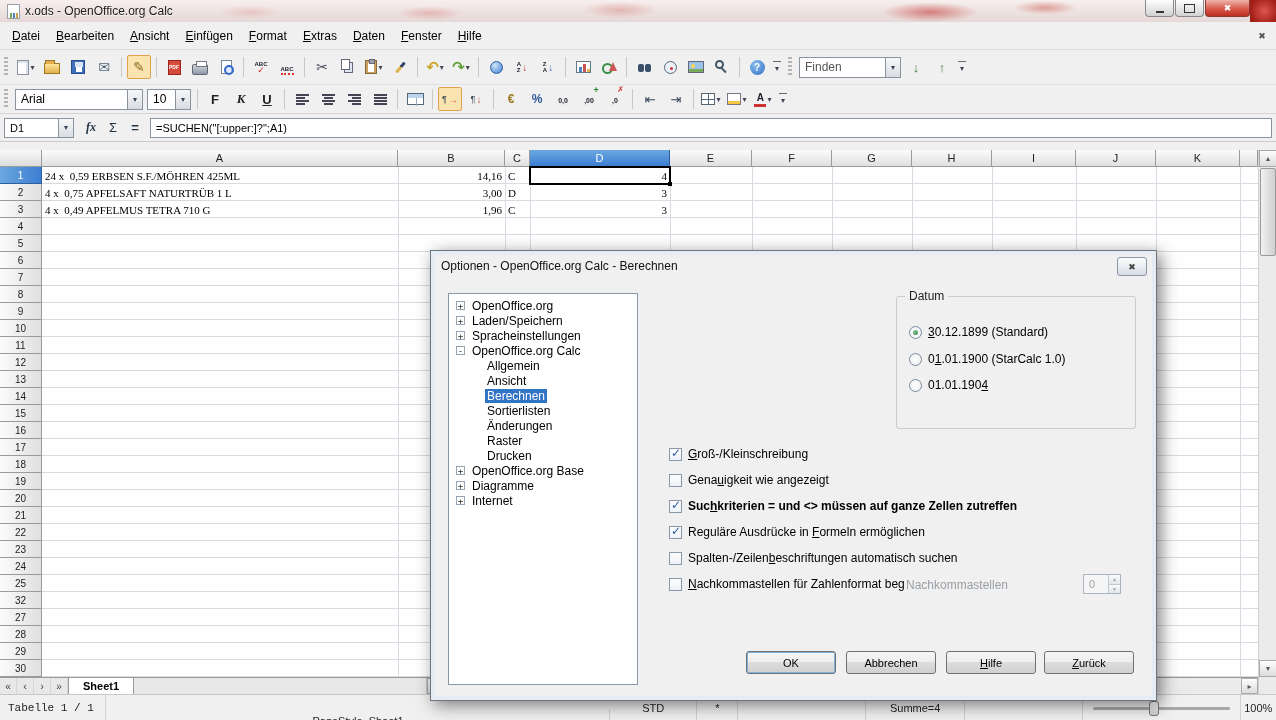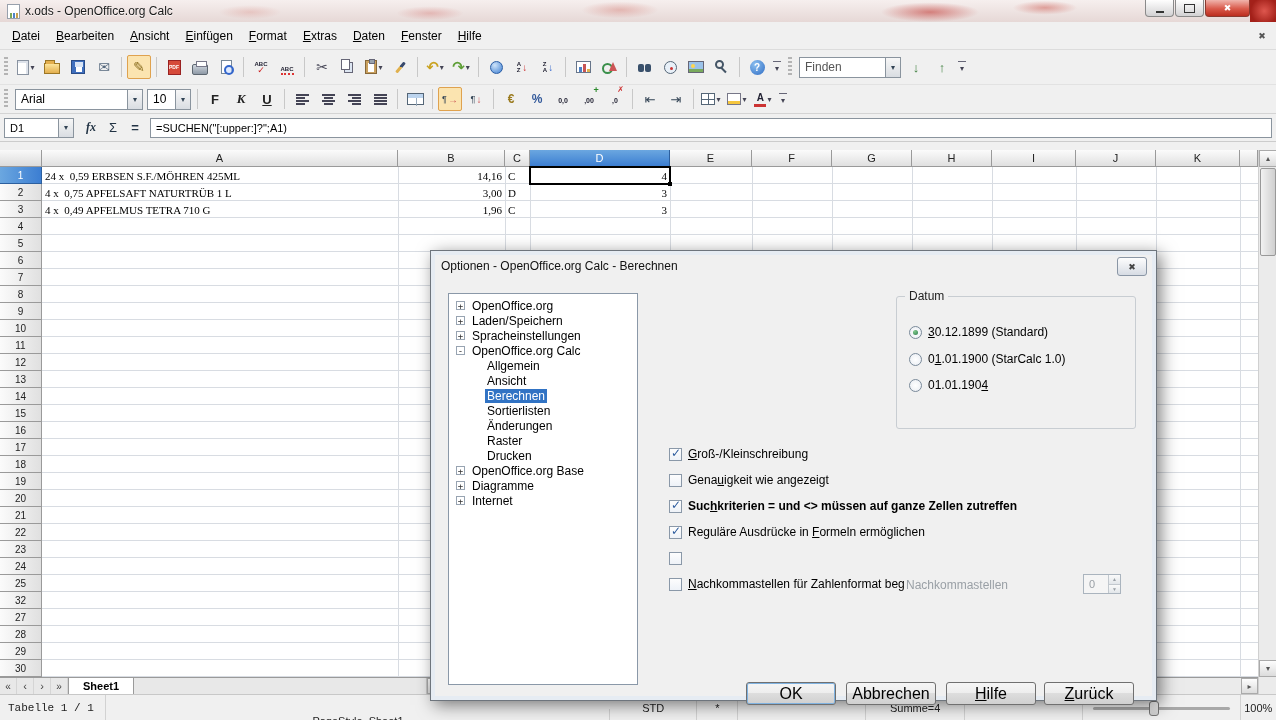--- a/index.html
+++ b/index.html
@@ -238,21 +238,21 @@
 .dis-input{position:absolute;width:75px;height:20px;background:#f5f5f5;border:1px solid #aab4be;display:flex;align-items:center;padding-left:5px;font-size:11px;color:#9aa0a6;}
 .cbrow{position:absolute;left:238px;display:flex;align-items:center;gap:6px;font-size:12px;height:16px;}
 .spin{position:absolute;left:652px;top:323px;width:38px;height:20px;border:1px solid #aab4be;background:#f5f5f5;display:flex;}
 .spin .sval{flex:1;display:flex;align-items:center;padding-left:5px;font-size:11px;color:#9aa0a6;}
 .spin .sarr{width:12px;display:flex;flex-direction:column;border-left:1px solid #c2c8ce;}
 .spin .sarr span{flex:1;display:flex;align-items:center;justify-content:center;background:linear-gradient(#fafafa,#e2e6ea);}
 .spin .sarr span:first-child{border-bottom:1px solid #c2c8ce;}
 .spin .sarr span::before{font-size:5px;color:#9aa0a6;}
 .spin .sarr .su::before{content:"▲";}
 .spin .sarr .sd::before{content:"▼";}
-.dlg-btn{position:absolute;top:431px;width:90px;height:23px;border:1px solid #707070;border-radius:3px;background:linear-gradient(#f5f5f5 0%,#ededed 50%,#dddddd 50%,#d0d0d0 100%);display:flex;align-items:center;justify-content:center;font-size:16px;}
+.dlg-btn{position:absolute;top:400px;width:90px;height:23px;border:1px solid #707070;border-radius:3px;background:linear-gradient(#f5f5f5 0%,#ededed 50%,#dddddd 50%,#d0d0d0 100%);display:flex;align-items:center;justify-content:center;font-size:11px;}
 .dlg-btn.ok{left:315px;box-shadow:inset 0 0 0 1px #7fb2e0;}
 .dlg-btn.cancel{left:415px;}
 .dlg-btn.help{left:515px;}
 .dlg-btn.back{left:613px;}
 </style>
 </head>
 <body>
 
 <div class="titlebar">
   <span class="calcdoc"></span>
@@ -668,20 +668,21 @@
       <div class="cbrow" style="top: 247px; font-weight: bold;">
         <span class="cb on"></span>
         <span>Suc<u>h</u>kriterien = und &lt;&gt; müssen auf ganze Zellen zutreffen</span>
       </div>
       <div class="cbrow" style="top: 273px;">
         <span class="cb on"></span>
         <span>Reguläre Ausdrücke in <u>F</u>ormeln ermöglichen</span>
       </div>
       <div class="cbrow" style="top: 299px;">
         <span class="cb"></span>
+        <span>Spalten-/Zeilen<u>b</u>eschriftungen automatisch suchen</span>
       </div>
       <div class="cbrow" style="top: 325px;">
         <span class="cb"></span>
         <span><u>N</u>achkommastellen für Zahlenformat beg</span>
       </div>
     </div>
 
   <div class="row dis" style="left:475px;top:327px;">Nachkommastellen</div>
   <div class="spin">
     <span class="sval">0</span>

